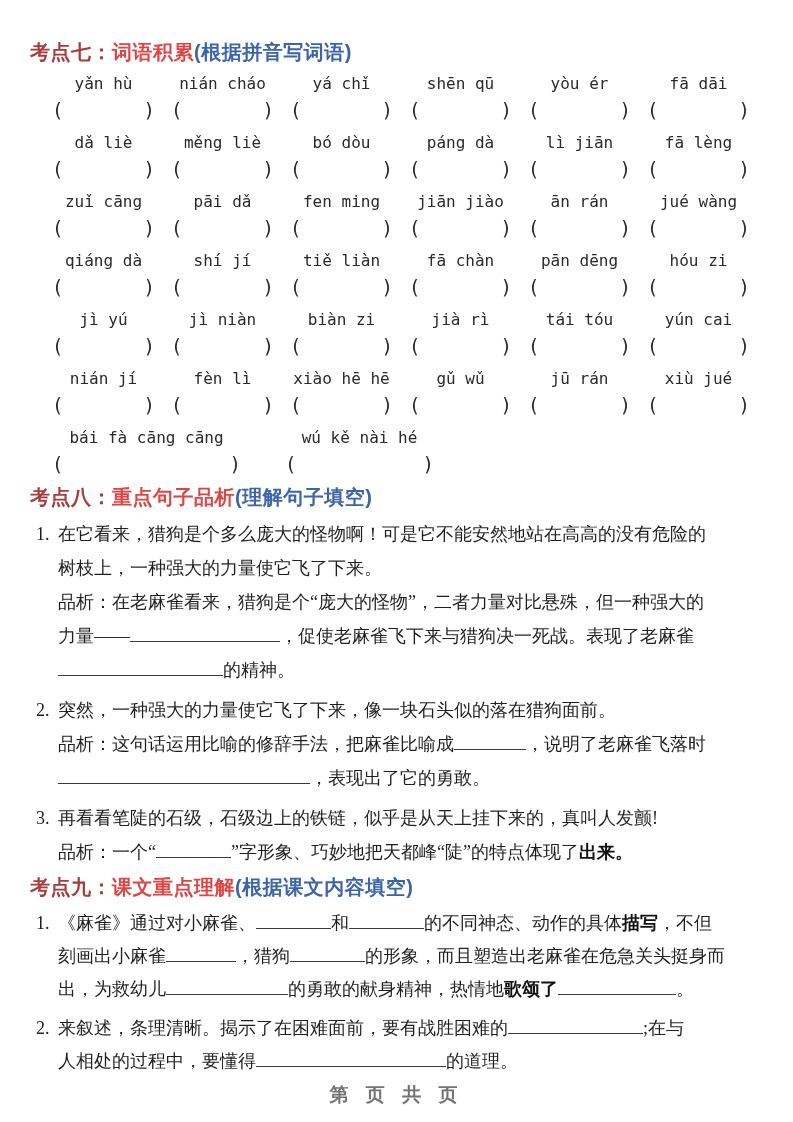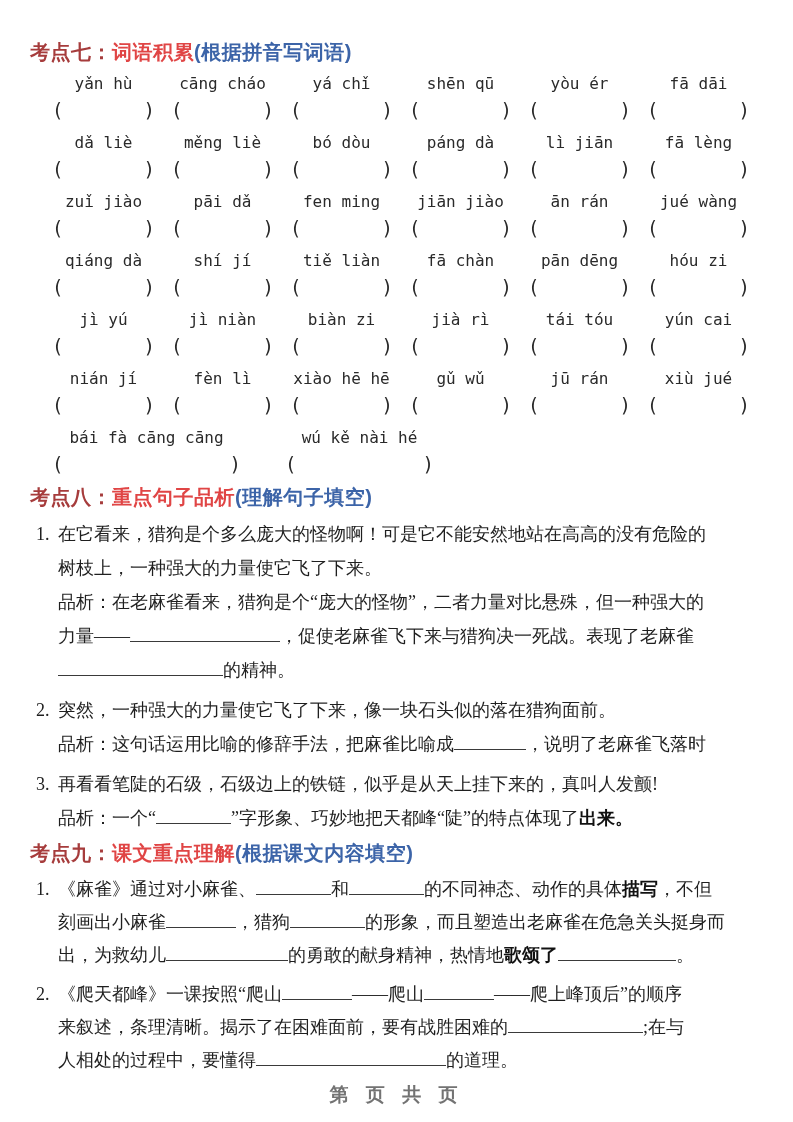--- a/index.html
+++ b/index.html
@@ -59,21 +59,21 @@
   <div class="pinyin-grid">
       <div class="pinyin-row">
         <div class="pinyin-col">
           <div class="pinyin-text">yǎn hù</div>
           <div class="bracket-line">
             <span>(</span>
             <span>)</span>
           </div>
         </div>
         <div class="pinyin-col">
-          <div class="pinyin-text">cāng cháo</div>
+          <div class="pinyin-text">nián cháo</div>
           <div class="bracket-line">
             <span>(</span>
             <span>)</span>
           </div>
         </div>
         <div class="pinyin-col">
           <div class="pinyin-text">yá chǐ</div>
           <div class="bracket-line">
             <span>(</span>
             <span>)</span>
@@ -140,21 +140,21 @@
         <div class="pinyin-col">
           <div class="pinyin-text">fā lèng</div>
           <div class="bracket-line">
             <span>(</span>
             <span>)</span>
           </div>
         </div>
       </div>
       <div class="pinyin-row">
         <div class="pinyin-col">
-          <div class="pinyin-text">zuǐ jiào</div>
+          <div class="pinyin-text">zuǐ cāng</div>
           <div class="bracket-line">
             <span>(</span>
             <span>)</span>
           </div>
         </div>
         <div class="pinyin-col">
           <div class="pinyin-text">pāi dǎ</div>
           <div class="bracket-line">
             <span>(</span>
             <span>)</span>
@@ -349,20 +349,21 @@
         <div class="line">在它看来，猎狗是个多么庞大的怪物啊！可是它不能安然地站在高高的没有危险的</div>
         <div class="line">树枝上，一种强大的力量使它飞了下来。</div>
         <div class="line">品析：在老麻雀看来，猎狗是个“庞大的怪物”，二者力量对比悬殊，但一种强大的</div>
         <div class="line">力量——<span class="blank" style="width: 150px;"></span>，促使老麻雀飞下来与猎狗决一死战。表现了老麻雀</div>
         <div class="line"><span class="blank" style="width: 165px;"></span>的精神。</div>
       </div>
       <div class="item">
         <span class="num">2.</span>
         <div class="line">突然，一种强大的力量使它飞了下来，像一块石头似的落在猎狗面前。</div>
         <div class="line">品析：这句话运用比喻的修辞手法，把麻雀比喻成<span class="blank" style="width: 72px;"></span>，说明了老麻雀飞落时</div>
+        <div class="line"><span class="blank" style="width: 252px;"></span>，表现出了它的勇敢。</div>
       </div>
       <div class="item">
         <span class="num">3.</span>
         <div class="line">再看看笔陡的石级，石级边上的铁链，似乎是从天上挂下来的，真叫人发颤!</div>
         <div class="line">品析：一个“<span class="blank" style="width: 75px;"></span>”字形象、巧妙地把天都峰“陡”的特点体现了<span class="bold-seg">出来。</span></div>
       </div>
     </div>
 
   <div class="sec-heading">
     <span class="h-prefix">考点九：</span><span class="h-title">课文重点理解</span><span class="h-paren">(根据课文内容填空)</span>
@@ -370,20 +371,19 @@
 
   <div class="items sec-nine">
       <div class="item">
         <span class="num">1.</span>
         <div class="line">《麻雀》通过对小麻雀、<span class="blank" style="width: 75px;"></span>和<span class="blank" style="width: 75px;"></span>的不同神态、动作的具体<span class="bold-seg">描写</span>，不但</div>
         <div class="line">刻画出小麻雀<span class="blank" style="width: 70px;"></span>，猎狗<span class="blank" style="width: 75px;"></span>的形象，而且塑造出老麻雀在危急关头挺身而</div>
         <div class="line">出，为救幼儿<span class="blank" style="width: 122px;"></span>的勇敢的献身精神，热情地<span class="bold-seg">歌颂了</span><span class="blank" style="width: 118px;"></span>。</div>
       </div>
       <div class="item">
         <span class="num">2.</span>
-        <div class="line">《爬天都峰》一课按照“爬山<span class="blank" style="width: 70px;"></span>——爬山<span class="blank" style="width: 70px;"></span>——爬上峰顶后”的顺序</div>
         <div class="line">来叙述，条理清晰。揭示了在困难面前，要有战胜困难的<span class="blank" style="width: 135px;"></span>;在与</div>
         <div class="line">人相处的过程中，要懂得<span class="blank" style="width: 190px;"></span>的道理。</div>
       </div>
     </div>
 
   <div class="footer">第 页 共 页</div>
 </div>
 
 </body></html>

